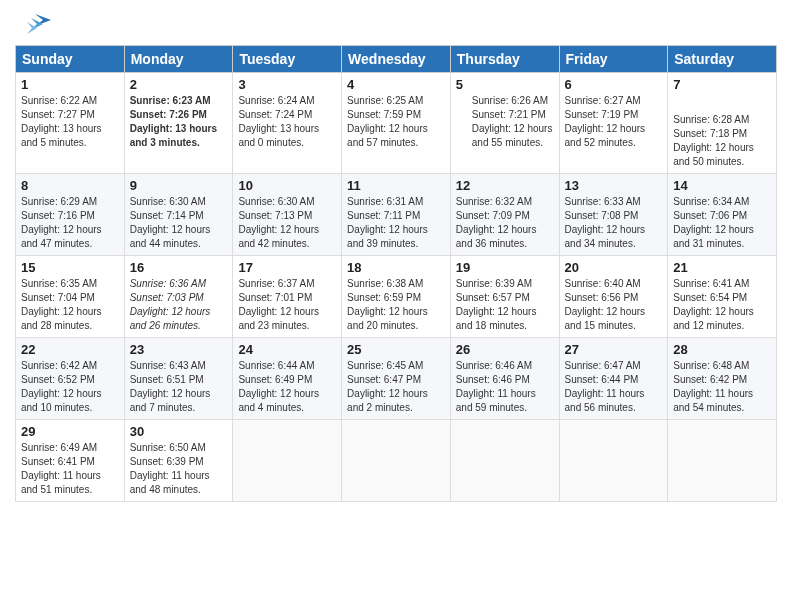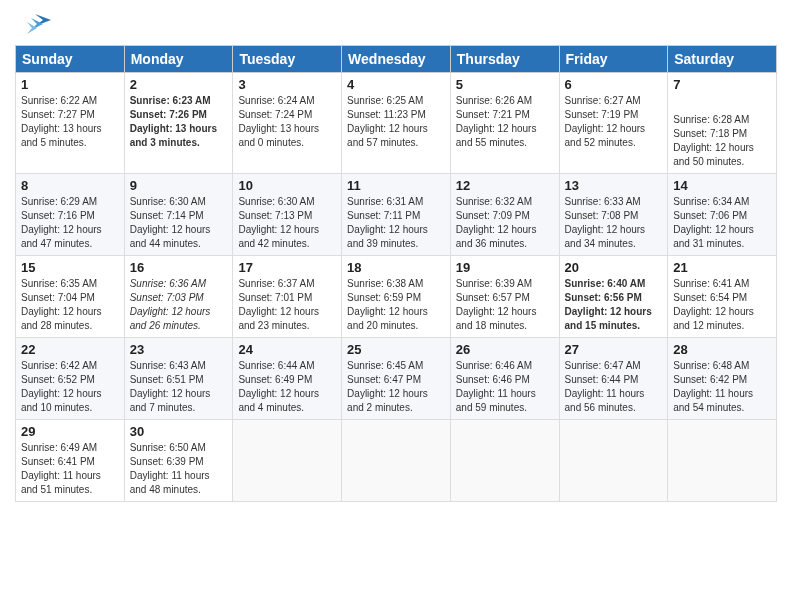--- a/index.html
+++ b/index.html
@@ -134,26 +134,26 @@
         </td>
         <td>
           <span class="day-num">3</span>
           <div class="day-info" style="white-space: pre-line;">Sunrise: 6:24 AM
 Sunset: 7:24 PM
 Daylight: 13 hours and 0 minutes.</div>
         </td>
         <td>
           <span class="day-num">4</span>
           <div class="day-info" style="white-space: pre-line;">Sunrise: 6:25 AM
-Sunset: 11:23 PM
+Sunset: 7:59 PM
 Daylight: 12 hours and 57 minutes.</div>
         </td>
         <td>
           <span class="day-num">5</span>
-          <div class="day-info" style="white-space: pre-line;">Sunrise: 6:26 AM
+          <div class="day-info" style="white-space: pre-line; margin-left: 16px;">Sunrise: 6:26 AM
 Sunset: 7:21 PM
 Daylight: 12 hours and 55 minutes.</div>
         </td>
         <td>
           <span class="day-num">6</span>
           <div class="day-info" style="white-space: pre-line;">Sunrise: 6:27 AM
 Sunset: 7:19 PM
 Daylight: 12 hours and 52 minutes.</div>
         </td>
         <td>
@@ -233,21 +233,21 @@
 Daylight: 12 hours and 20 minutes.</div>
         </td>
         <td>
           <span class="day-num">19</span>
           <div class="day-info" style="white-space: pre-line;">Sunrise: 6:39 AM
 Sunset: 6:57 PM
 Daylight: 12 hours and 18 minutes.</div>
         </td>
         <td>
           <span class="day-num">20</span>
-          <div class="day-info" style="white-space: pre-line; font-weight: bold;">Sunrise: 6:40 AM
+          <div class="day-info" style="white-space: pre-line;">Sunrise: 6:40 AM
 Sunset: 6:56 PM
 Daylight: 12 hours and 15 minutes.</div>
         </td>
         <td>
           <span class="day-num">21</span>
           <div class="day-info" style="white-space: pre-line;">Sunrise: 6:41 AM
 Sunset: 6:54 PM
 Daylight: 12 hours and 12 minutes.</div>
         </td>
       </tr>

